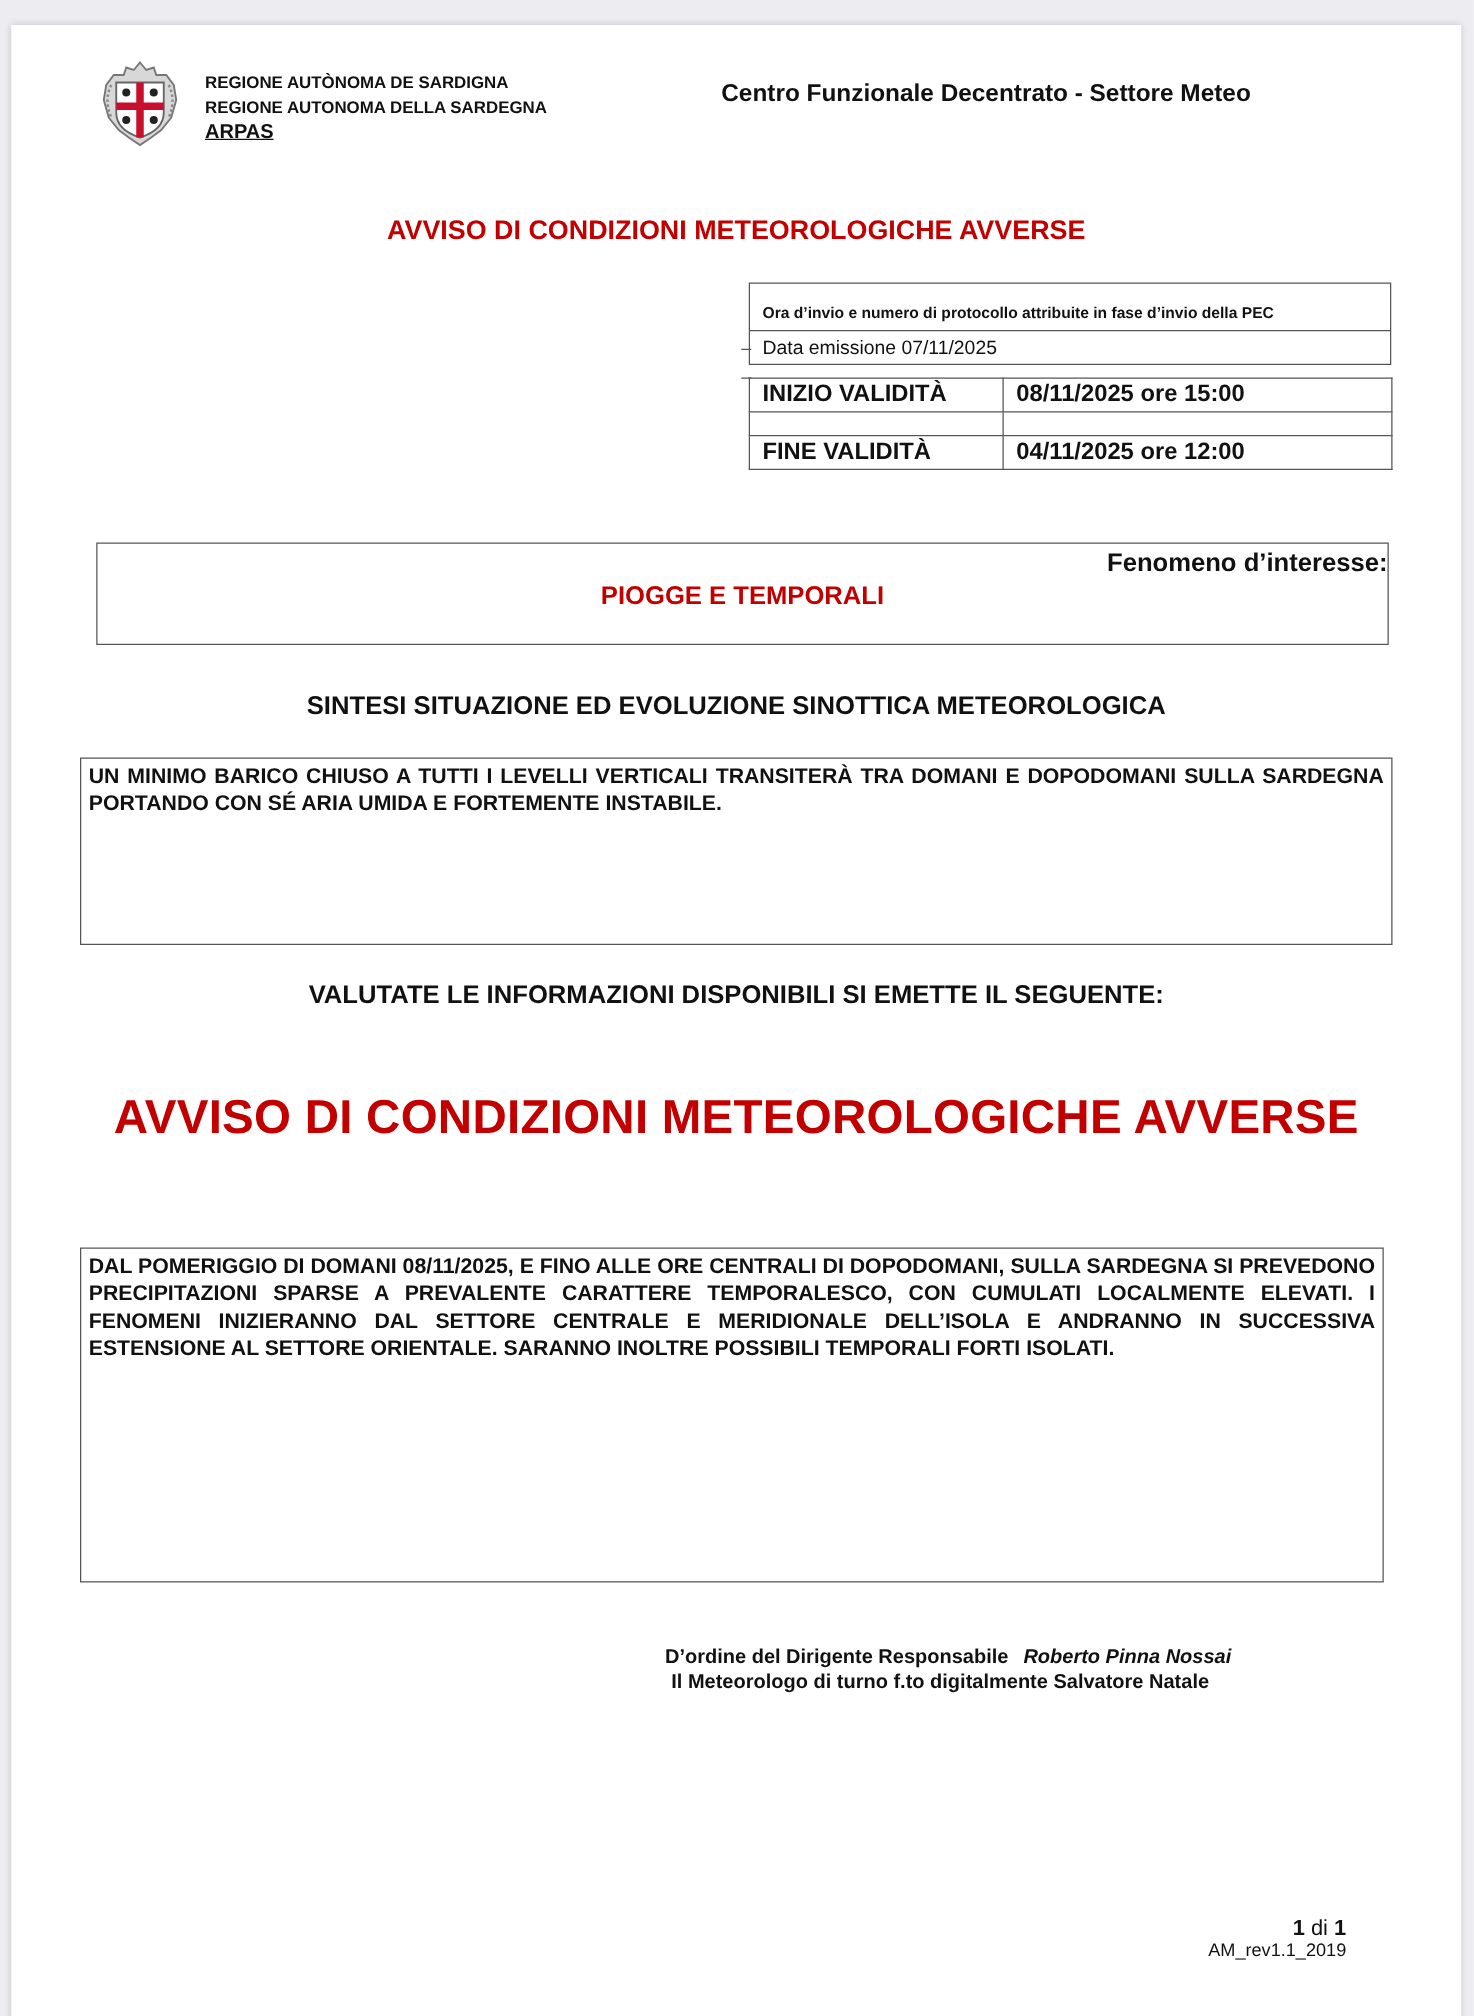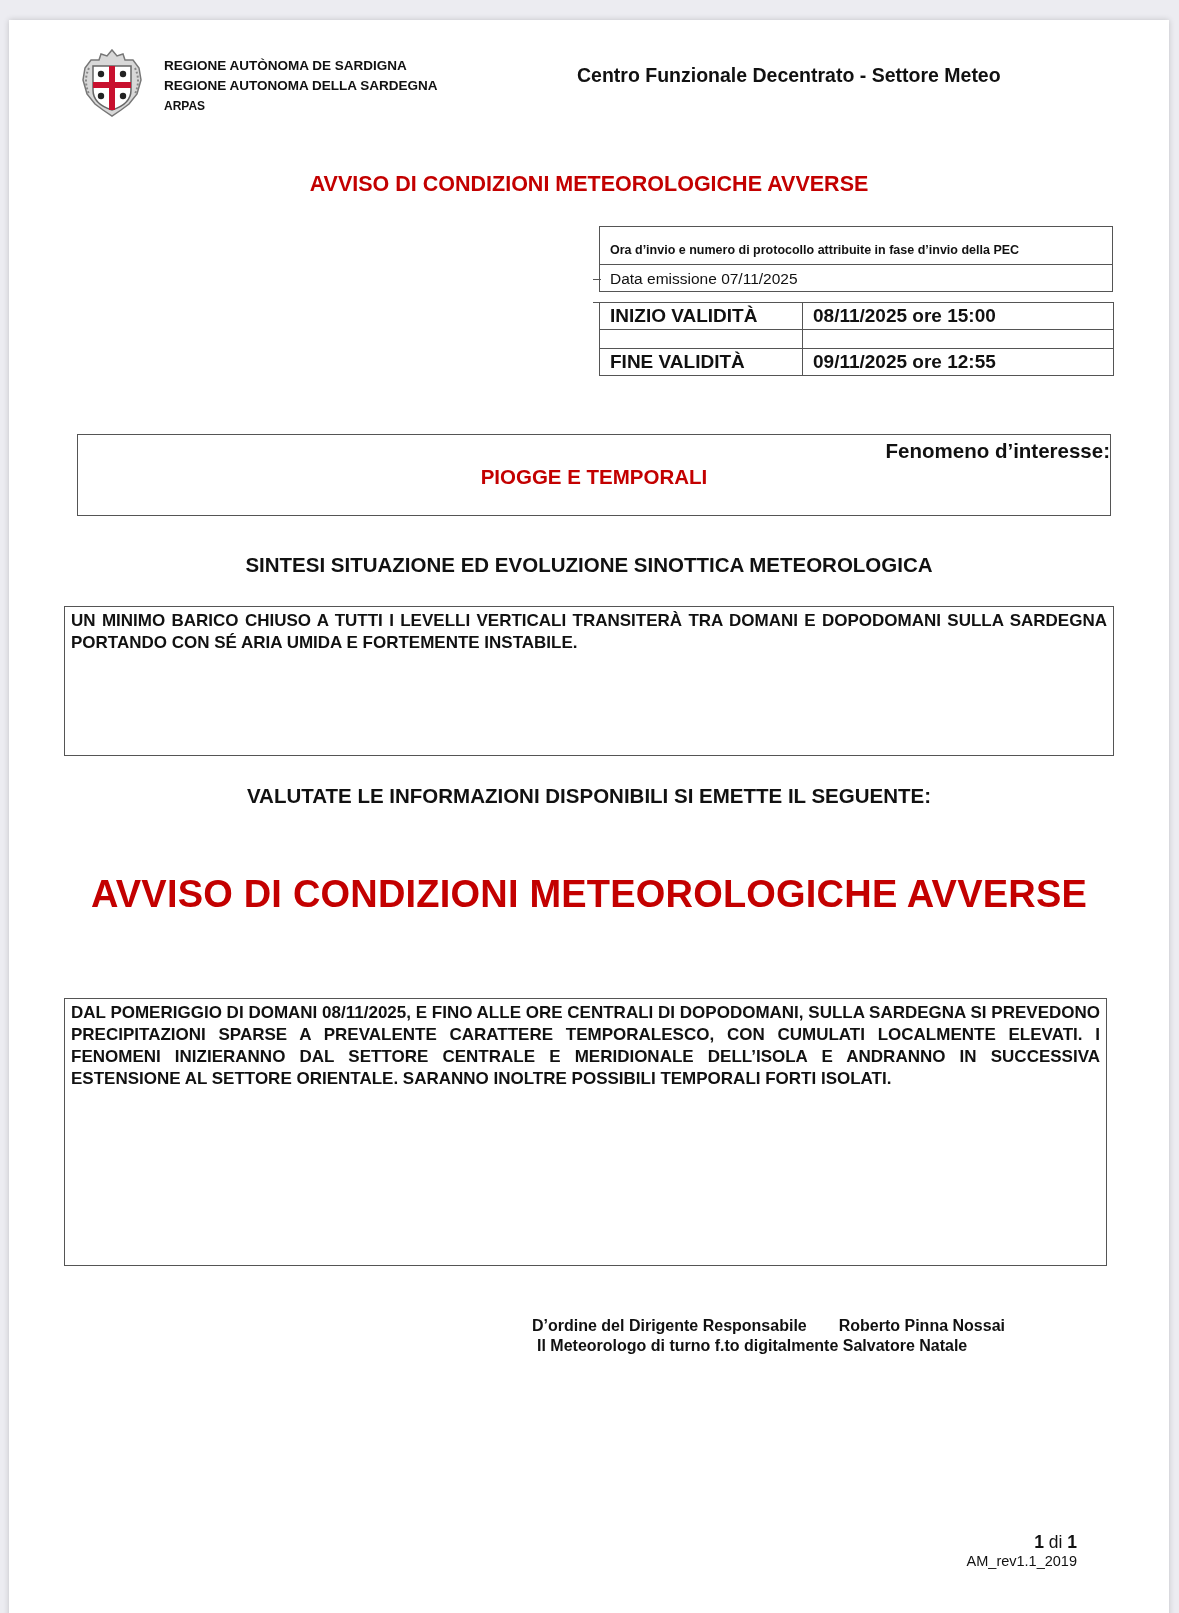--- a/index.html
+++ b/index.html
@@ -7,21 +7,21 @@
     width:1179px; height:1613px; background:#ececf1; position:relative; overflow:hidden;
     font-family:"Liberation Sans", sans-serif; color:#111;
   }
   .page {
     position:absolute; left:9px; top:20px; width:1160px; height:1600px; background:#fff;
     box-shadow:0 0 6px rgba(0,0,0,0.18);
   }
   .abs { position:absolute; }
   .logo { left:70px; top:26px; width:66px; height:72px; }
   .org { left:155px; top:36px; font-size:13.5px; line-height:20px; font-weight:bold; }
-  .org .big { font-size:12px; }
+  .org .big { font-size:16px;text-decoration:underline; }
   .dept { left:568px; top:44px; font-size:19.5px; font-weight:bold; }
   .red { color:#c30000;text-align:center; }
   .title1 { left:0; width:1160px; top:152px; text-align:center; font-size:21.5px; font-weight:bold; }
   .pec { left:590px; top:206px; width:512px; border:1.5px solid #555; }
   .pec .row1 { height:27px; border-bottom:1.5px solid #555; font-size:12.5px; font-weight:bold; padding-left:10px; line-height:27px;margin-top:10px; }
   .pec .row2 { height:26px; font-size:15.5px; font-weight:normal; padding-left:10px; line-height:28px; }
   .pec-ext { left:584px; top:259px; width:8px; border-top:1.5px solid #555; }
   table.valid { position:absolute; left:590px; top:282px; width:515px; border-collapse:collapse; }
   table.valid td { border:1.5px solid #555; font-size:19px; font-weight:bold; padding:0 10px; height:26px; }
   table.valid td.c1 { width:182px; }
@@ -31,21 +31,21 @@
   .feno .l1 { margin-top:3px; font-size:20.5px; line-height:26px;text-align:right; }
   .feno .l2 { font-size:20.5px; line-height:26px; }
   .h-sintesi { left:0; width:1160px; top:533px; text-align:center; font-size:20.5px; font-weight:bold; }
   .box1 { left:55px; top:586px; width:1048px; height:148px; border:1.5px solid #555; }
   .box-text { padding:3px 6px 0 6px; font-size:17px; font-weight:bold; line-height:22px; text-align:justify; text-align-last:left; }
   .h-valut { left:0; width:1160px; top:764px; text-align:center; font-size:20.5px; font-weight:bold; }
   .title2 { left:0; width:1160px; top:853px; text-align:center; font-size:38px; font-weight:bold; letter-spacing:0.2px; }
   .box2 { left:55px; top:978px; width:1041px; height:266px; border:1.5px solid #555; }
   .sig { left:523px; top:1296px; font-size:16px; font-weight:bold; line-height:20px; }
   .sig .l2 { padding-left:5px; }
-  .sig .name1 { margin-left:32px; }
+  .sig .name1 { margin-left:12px;font-style:italic; }
   .pgnum { right:92px; top:1513px; text-align:right; font-size:17.5px; line-height:19px; }
   .pgnum .rev { font-size:14.5px; }
 </style>
 </head>
 <body>
 
 <div class="page">
 
   <div class="abs logo">
     <svg width="66" height="72" viewBox="0 0 66 72">
@@ -83,21 +83,21 @@
         <tr>
       <td class="c1">INIZIO VALIDITÀ</td>
       <td>08/11/2025 ore 15:00</td>
     </tr>
     <tr class="sp">
       <td class="c1"></td>
           <td></td>
     </tr>
     <tr>
       <td class="c1">FINE VALIDITÀ</td>
-      <td>09/11/2025 ore 12:55</td>
+      <td>04/11/2025 ore 12:00</td>
     </tr>
   </tbody>
     </table>
   <div class="abs valid-ext"></div>
 
   <div class="abs feno">
     <div class="l1">Fenomeno d’interesse:</div>
     <div class="l2 red">PIOGGE E TEMPORALI</div>
   </div>
 

